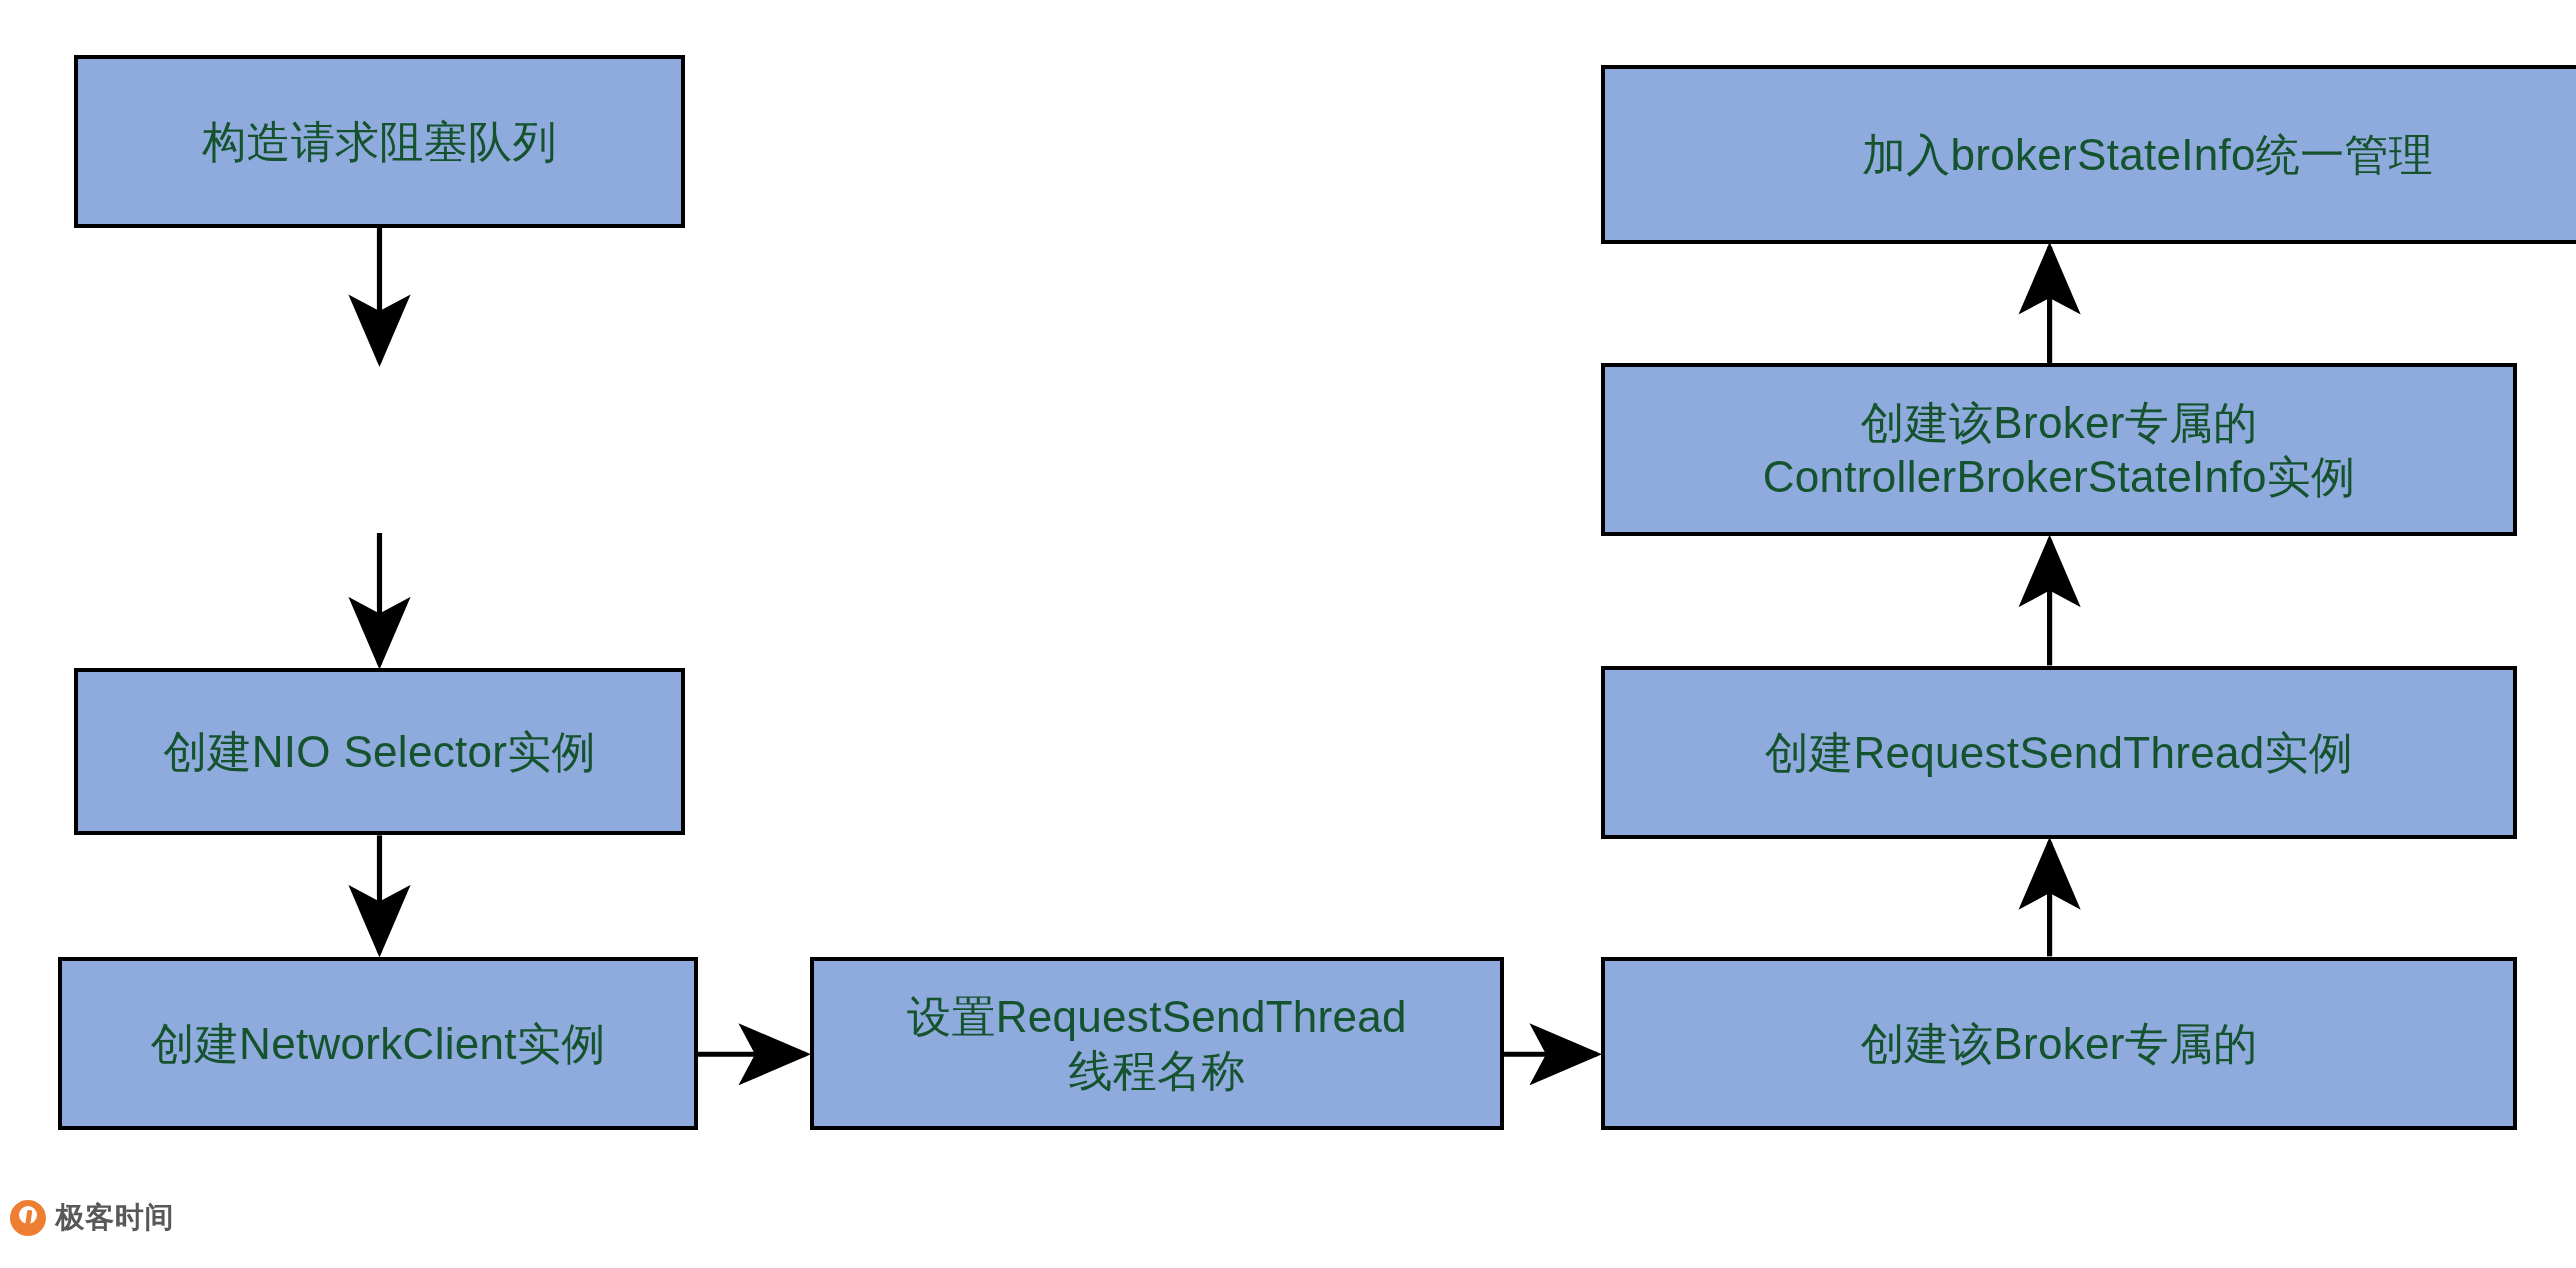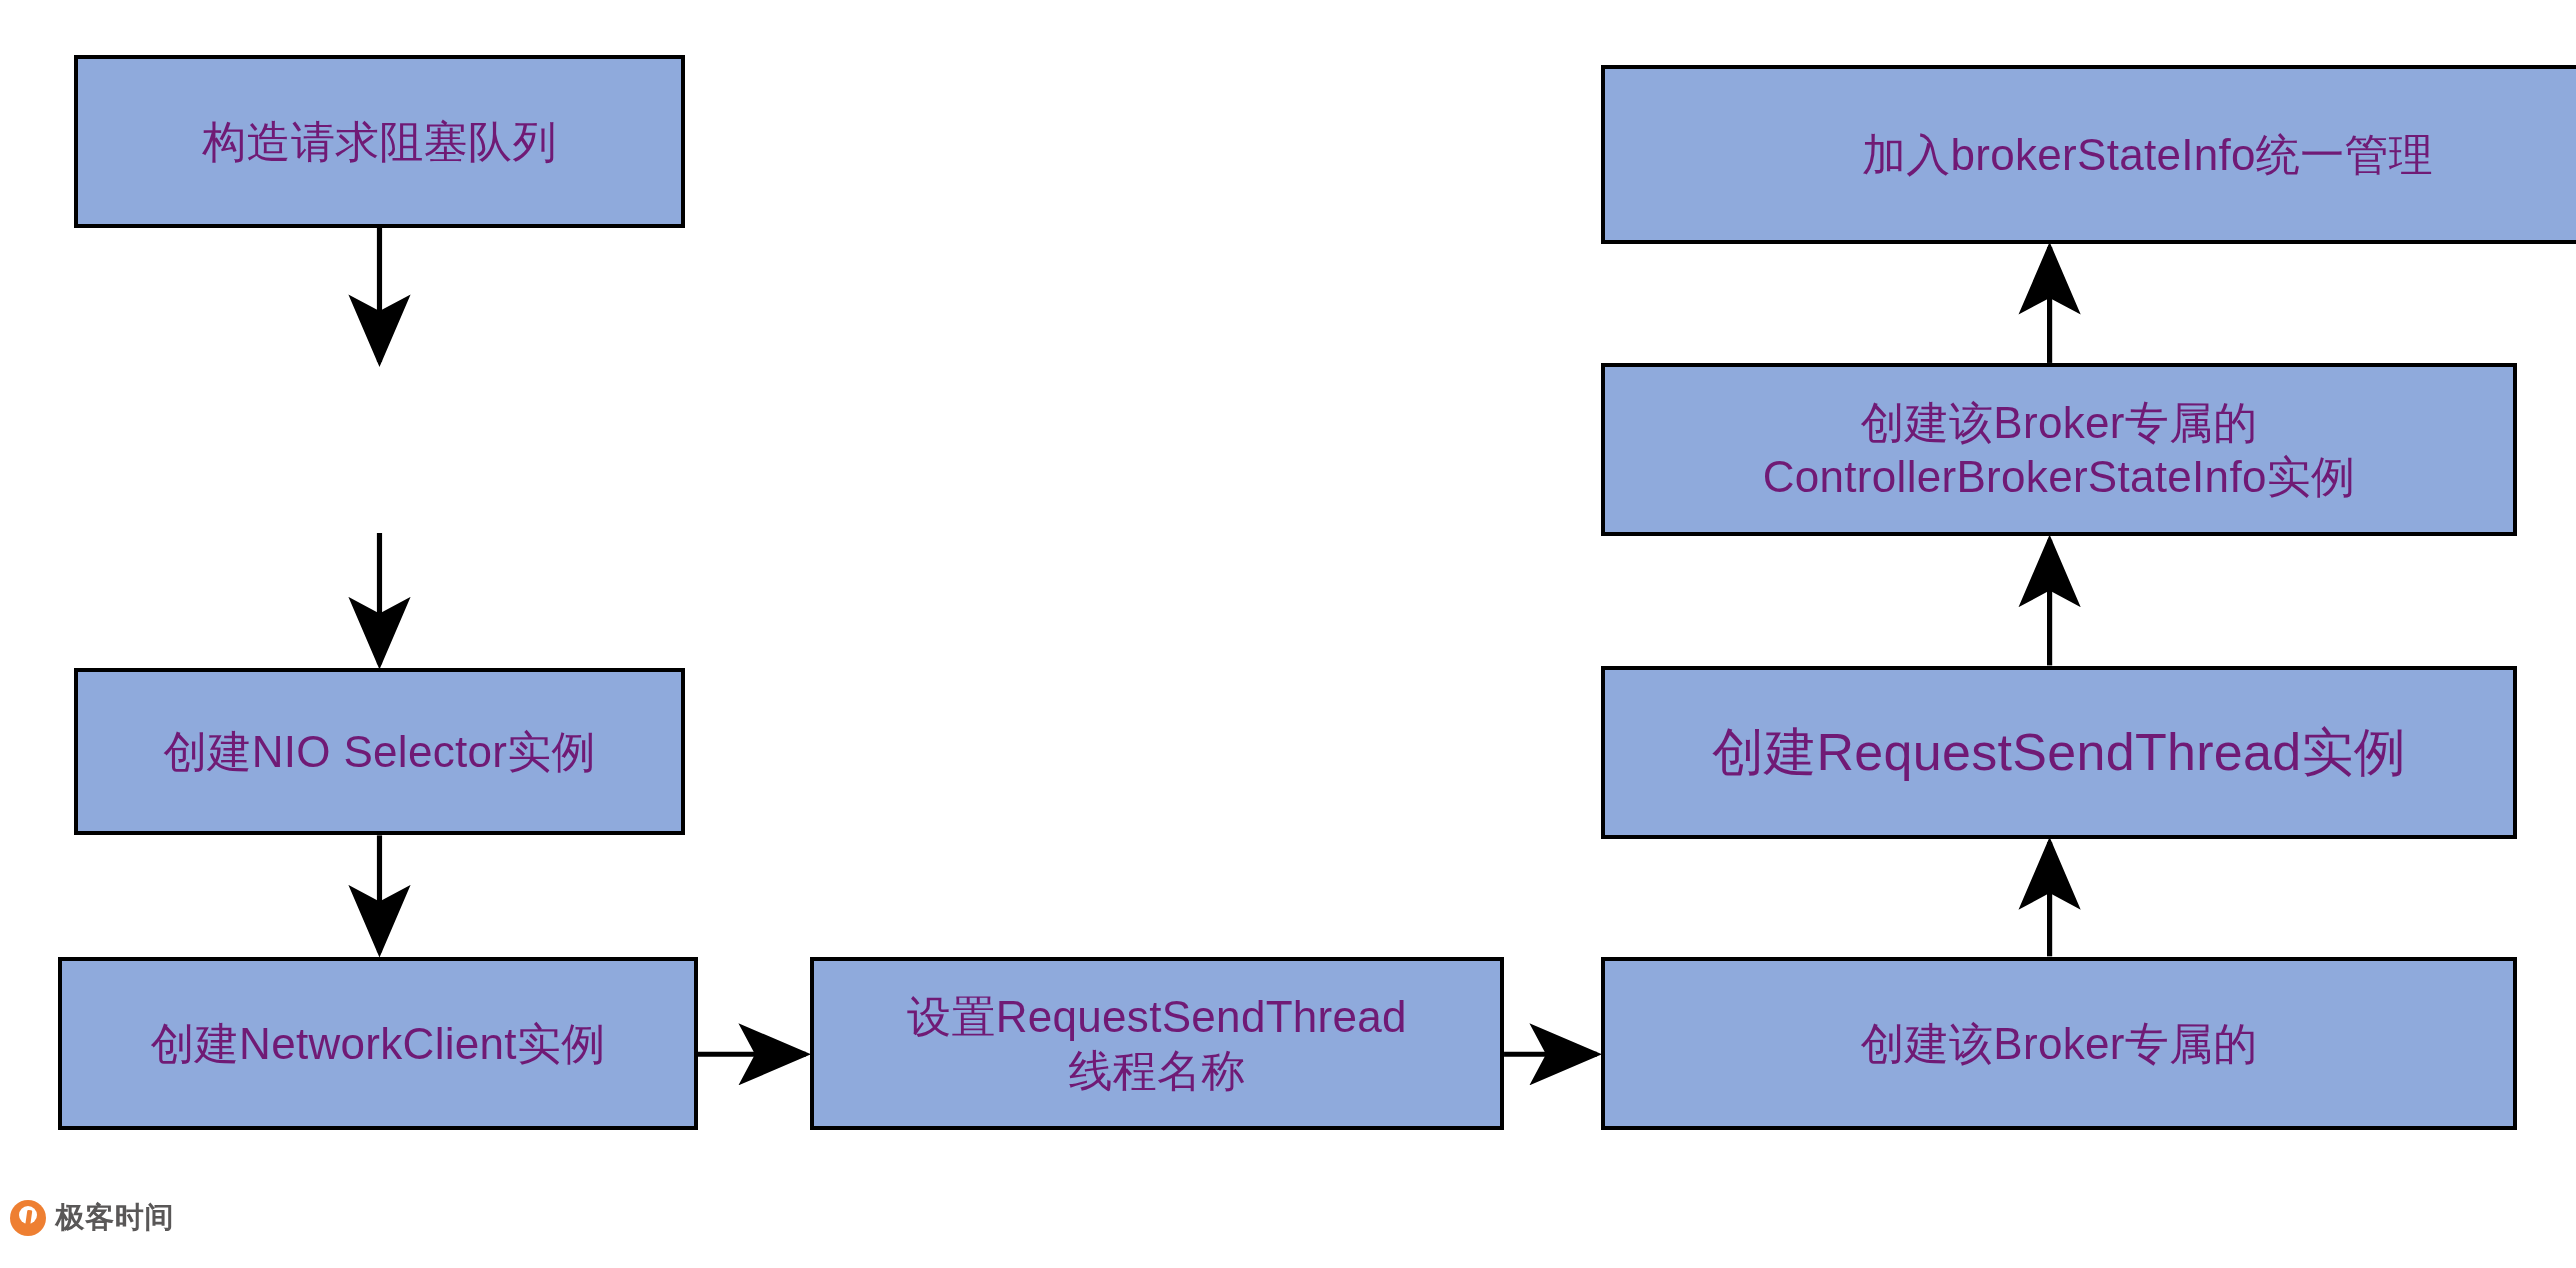--- a/index.html
+++ b/index.html
@@ -29,21 +29,21 @@
   }
   .node {
     position: absolute;
     box-sizing: border-box;
     background: #8FAADC;
     border: 4px solid #a16207;
     display: flex;
     align-items: center;
     justify-content: center;
     text-align: center;
-    color: #701a75;
+    color: #14532d;
     font-size: 44px;
     line-height: 1.22;
     letter-spacing: 0.3px;
     white-space: pre-line;
     padding: 0 10.4px;
   }
   #watermark {
     position: absolute;
     left: 10.4px;
     top: 1198px;
@@ -125,21 +125,21 @@
 
   <div class="node" style="left: 74px; top: 668px; width: 611px; height: 167px; font-size: 44px; background: rgb(143, 170, 220); border-color: rgb(0, 0, 0);">创建NIO Selector实例</div>
 
   <div class="node" style="left: 58px; top: 957px; width: 640px; height: 173px; font-size: 44px; background: rgb(143, 170, 220); border-color: rgb(0, 0, 0);">创建NetworkClient实例</div>
 
   <div class="node" style="left: 810px; top: 957px; width: 694px; height: 173px; font-size: 44px; background: rgb(143, 170, 220); border-color: rgb(0, 0, 0);">设置RequestSendThread
 线程名称</div>
 
   <div class="node" style="left: 1601px; top: 957px; width: 916px; height: 173px; font-size: 44px; background: rgb(143, 170, 220); border-color: rgb(0, 0, 0);">创建该Broker专属的</div>
 
-  <div class="node" style="left: 1601px; top: 666px; width: 916px; height: 173px; font-size: 52px; background: rgb(143, 170, 220); border-color: rgb(0, 0, 0);">创建RequestSendThread实例</div>
+  <div class="node" style="left: 1601px; top: 666px; width: 916px; height: 173px; font-size: 44px; background: rgb(143, 170, 220); border-color: rgb(0, 0, 0);">创建RequestSendThread实例</div>
 
   <div class="node" style="left: 1601px; top: 363px; width: 916px; height: 173px; font-size: 44px; background: rgb(143, 170, 220); border-color: rgb(0, 0, 0);">创建该Broker专属的
 ControllerBrokerStateInfo实例</div>
 
   <div class="node" style="left: 1601px; top: 65px; width: 1093px; height: 179px; font-size: 44px; background: rgb(143, 170, 220); border-color: rgb(0, 0, 0);">加入brokerStateInfo统一管理</div>
 
   <div id="watermark">
     <span class="mark-glyph">
       <span class="ring" style="background: rgb(238, 127, 50);"></span>
       <span class="hole"></span>

